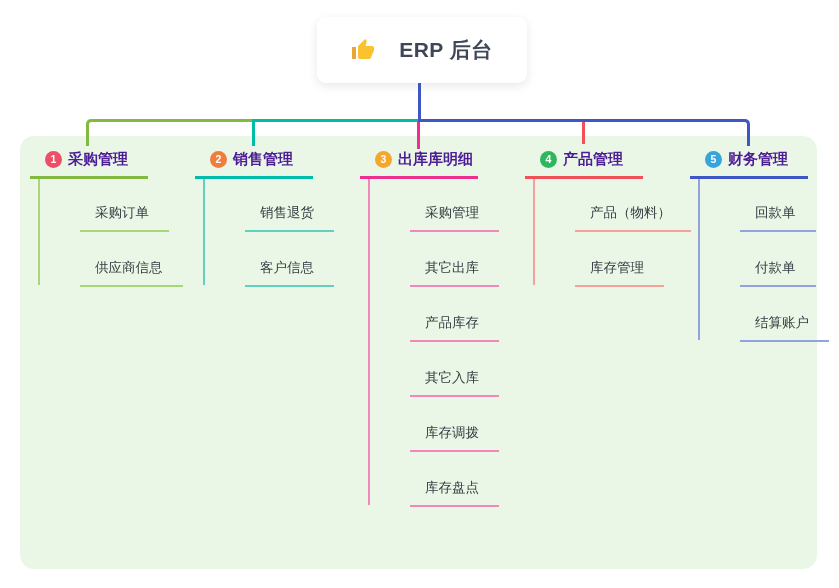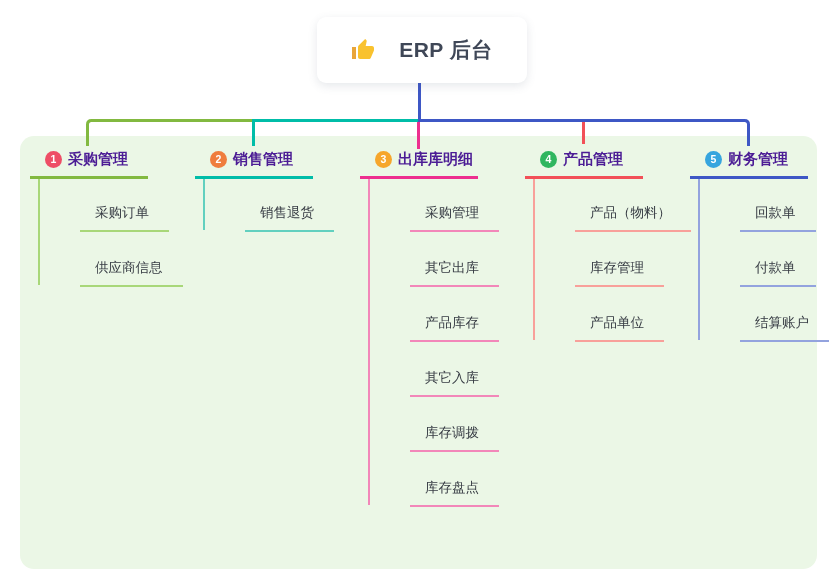--- a/index.html
+++ b/index.html
@@ -97,20 +97,23 @@
 
 <div class="branch b1" style="--c: #00bda8; --l: #62d0bf; --badge: #ef7d3d;">
   <div class="branch-header">
     <span class="badge">2</span>
     <span class="branch-title">销售管理</span>
   </div>
   <div class="children">
     <div class="child">
         <span class="child-label">销售退货</span>
       </div>
+    <div class="child">
+        <span class="child-label">客户信息</span>
+      </div>
   </div>
 </div>
 
 <div class="branch b2" style="--c: #ed2f8f; --l: #f287b9; --badge: #f6a62b;">
   <div class="branch-header">
     <span class="badge">3</span>
     <span class="branch-title">出库库明细</span>
   </div>
   <div class="children">
     <div class="child">
@@ -139,23 +142,20 @@
     <span class="badge">4</span>
     <span class="branch-title">产品管理</span>
   </div>
   <div class="children">
     <div class="child">
         <span class="child-label">产品（物料）</span>
       </div>
     <div class="child">
         <span class="child-label">库存管理</span>
       </div>
-    <div class="child">
-        <span class="child-label">产品单位</span>
-      </div>
   </div>
 </div>
 
 <div class="branch b4" style="--c: #3e57c5; --l: #93a3de; --badge: #36a5de;">
   <div class="branch-header">
     <span class="badge">5</span>
     <span class="branch-title">财务管理</span>
   </div>
   <div class="children">
     <div class="child">

